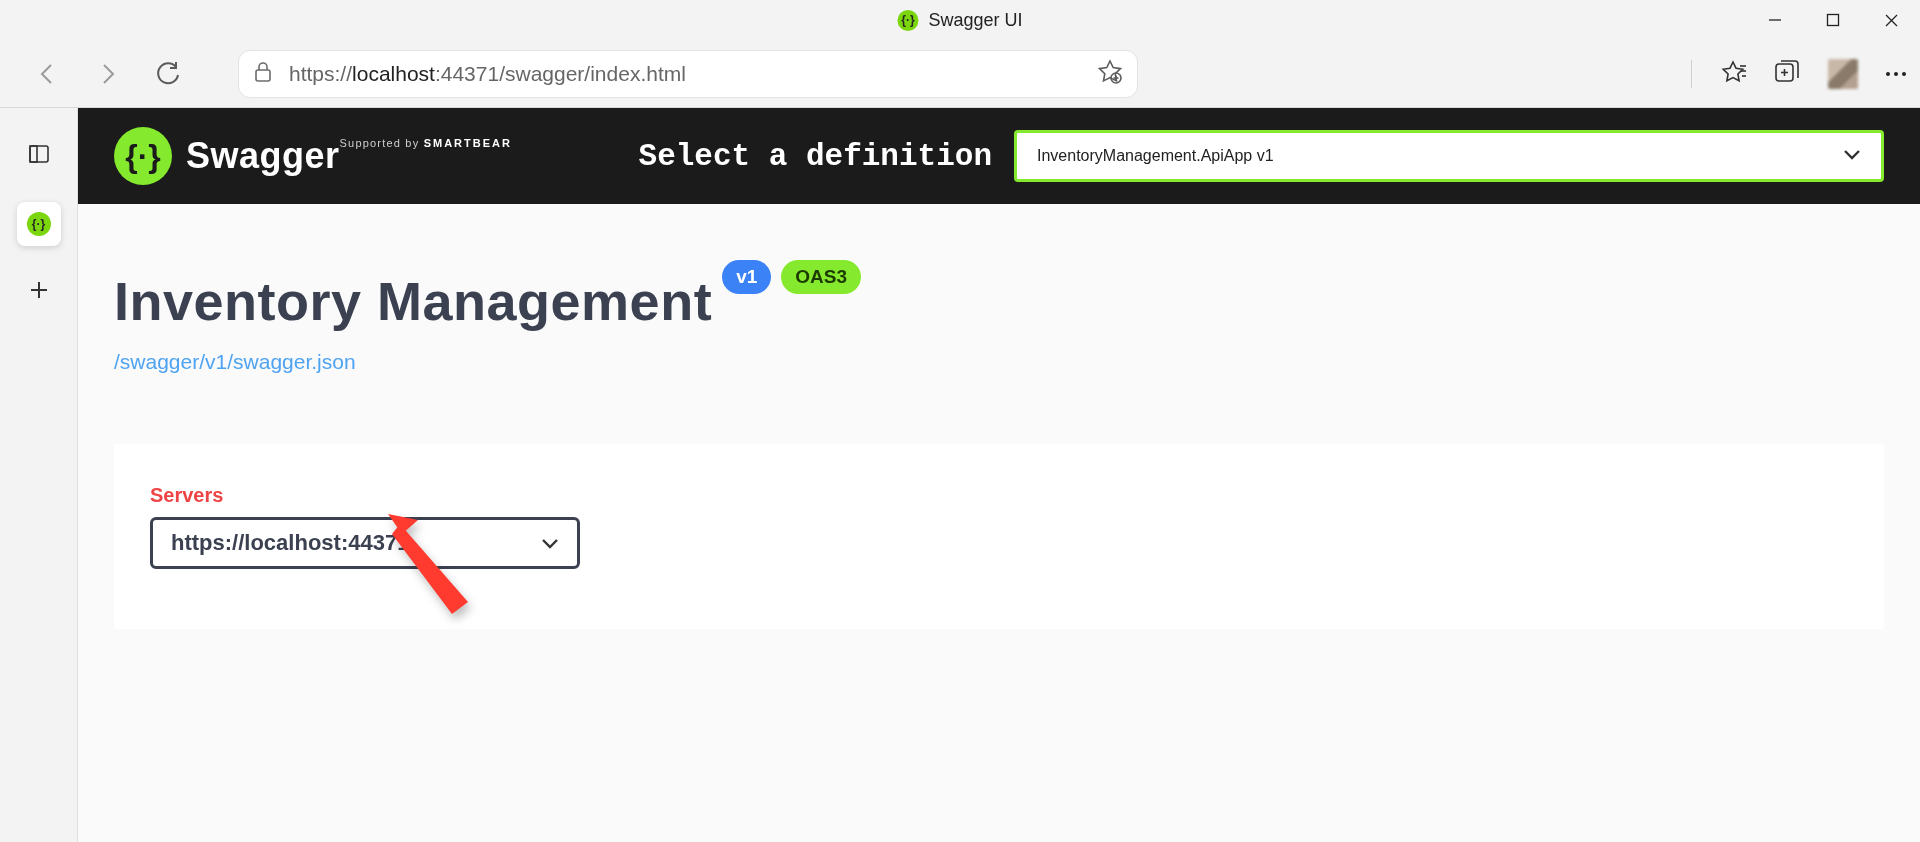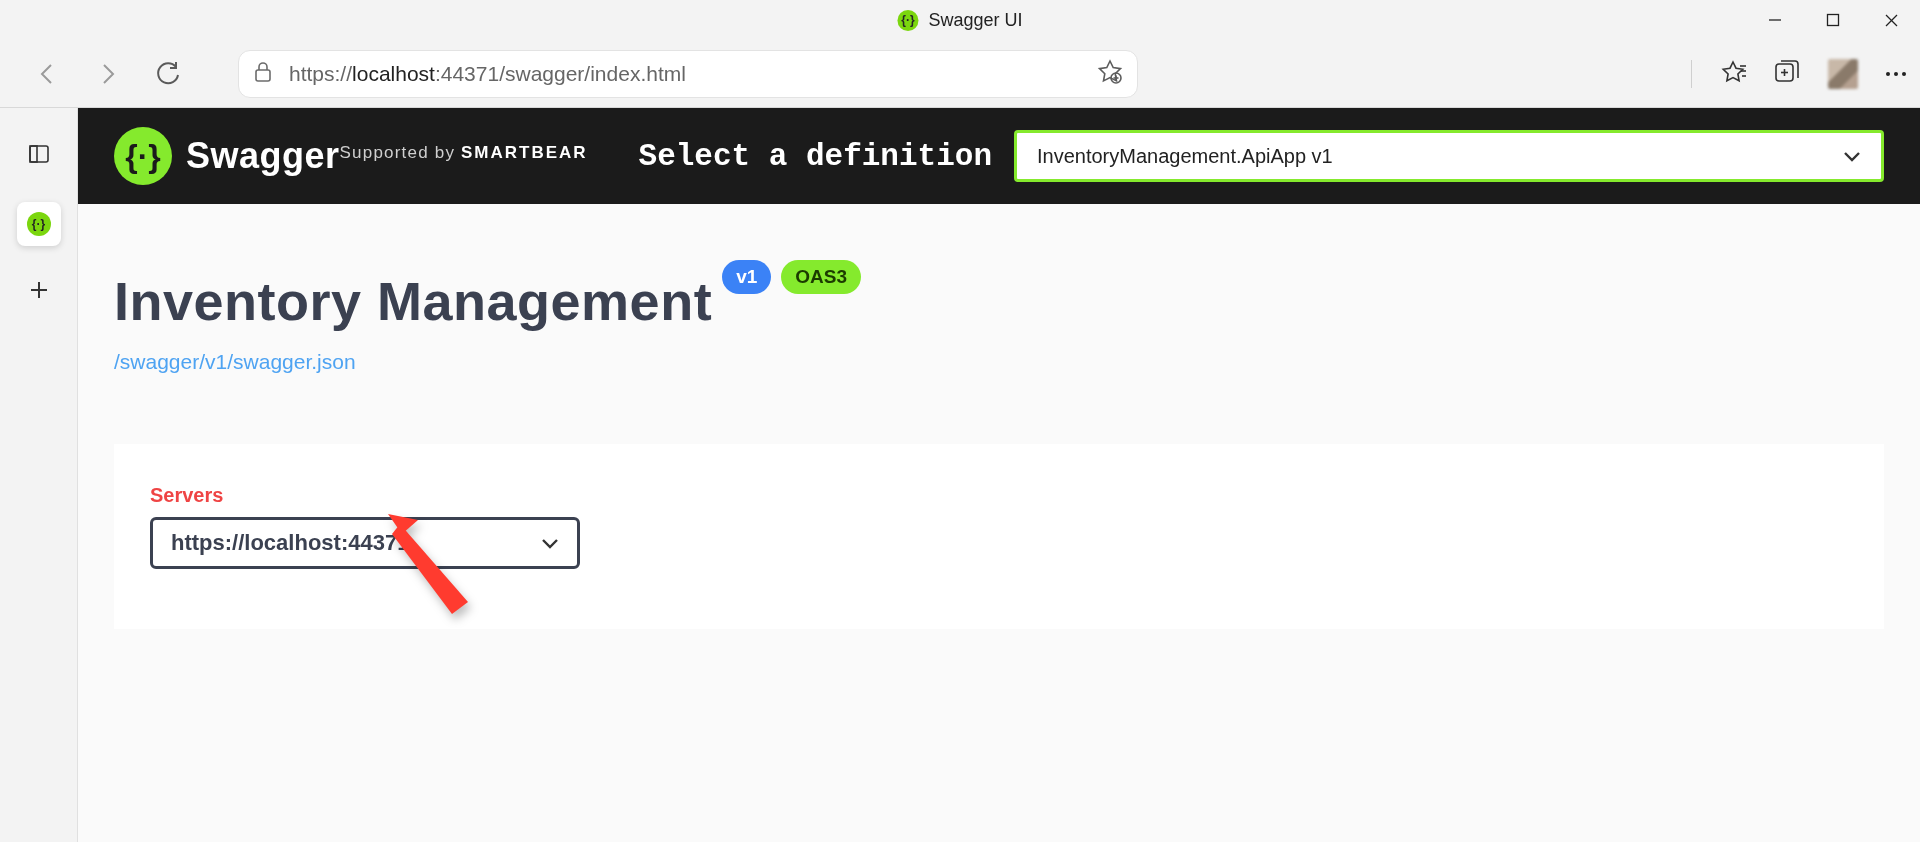--- a/index.html
+++ b/index.html
@@ -38,25 +38,25 @@
   .vtab-swag { width:24px; height:24px; border-radius:50%; background:#7bd60e; display:flex; align-items:center; justify-content:center; color:#242424; font-size:12px; font-weight:700; }
   .plus svg { stroke:#333; stroke-width:2; fill:none; }
 
   
   .page { position:absolute; left:78px; top:108px; right:0; bottom:0; background:#fafafa; overflow:hidden; }
 
   .topbar { background:#1b1b1b; height:96px; display:flex; align-items:center; padding:0 36px; }
   .logo { display:flex; align-items:center; gap:14px; }
   .logo-badge { width:58px; height:58px; border-radius:50%; background:#85ea2d; display:flex; align-items:center; justify-content:center; color:#1b1b1b; font-size:32px; font-weight:700; }
   .logo-text { color:#fff; font-size:36px; font-weight:600; letter-spacing:.5px; display:flex; flex-direction:row; line-height:1; }
-  .logo-text small { font-size:17px; letter-spacing:1.2px; color:#cfcfcf; margin-top:6px; font-weight:400;text-align:right; }
+  .logo-text small { font-size:11px; letter-spacing:1.2px; color:#cfcfcf; font-weight:400;text-align:right; }
   .logo-text small b { font-weight:700; color:#fff; letter-spacing:2px; }
 
   .select-label { margin-left:auto; color:#fff; font-size:31px; font-weight:800; margin-right:22px;font-family:Liberation Mono, monospace; }
-  .def-select { flex:0 0 870px; height:52px; border:3px solid #85ea2d; background:#fff; border-radius:4px; display:flex; align-items:center; padding:0 20px; font-size:20px; color:#222; position:relative; }
+  .def-select { flex:0 0 870px; height:52px; border:3px solid #85ea2d; background:#fff; border-radius:4px; display:flex; align-items:center; padding:0 20px; font-size:16px; color:#222; position:relative; }
   .def-select .chev { position:absolute; right:20px; }
 
   .body { background:#fafafa; padding:66px 36px 40px; }
   .h1row { display:flex; align-items:flex-start; gap:10px; flex-wrap:wrap; }
   .h1 { font-size:54px; font-weight:800; color:#3b4151; letter-spacing:.5px; }
   .pill { display:inline-flex; align-items:center; justify-content:center; height:34px; padding:0 14px; border-radius:20px; font-weight:800; font-size:19px; color:#fff; position:relative; top:-10px; }
   .pill.version { background:#3b82f6; }
   .pill.oas { background:#85ea2d; color:#1b3b00; }
   .speclink { display:block; margin-top:18px; font-size:21px; color:#4ea3f2; }
 

